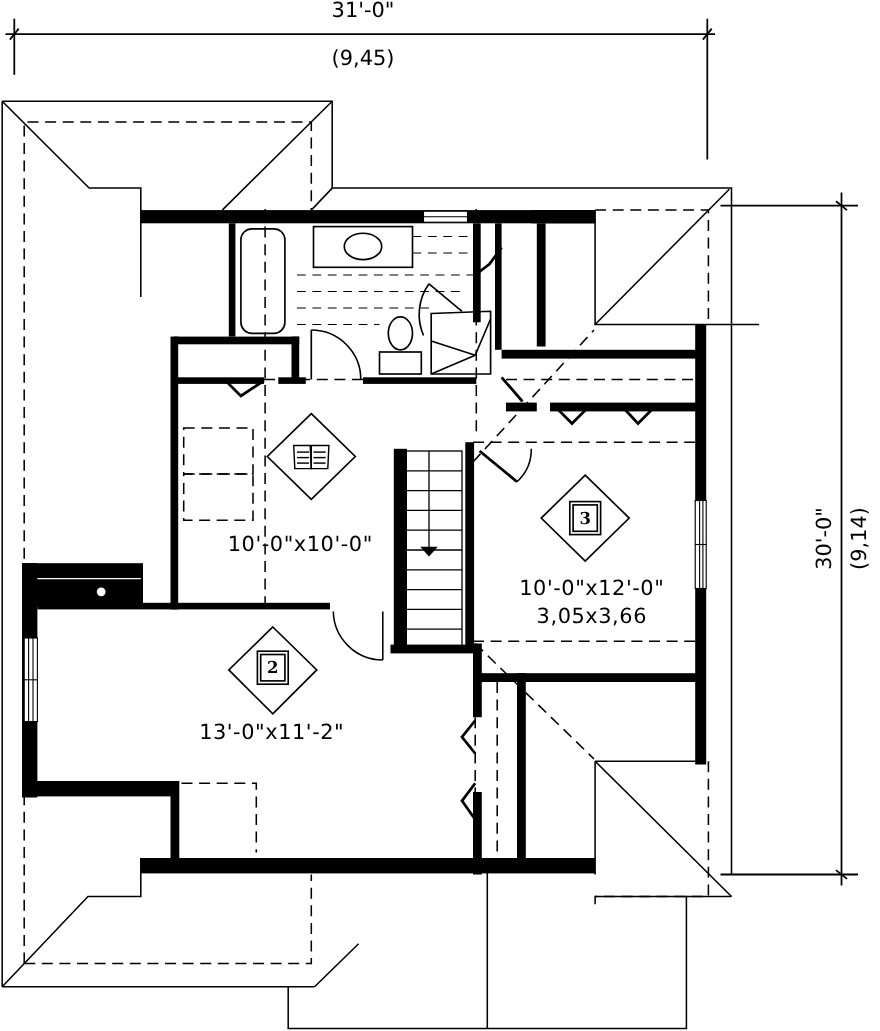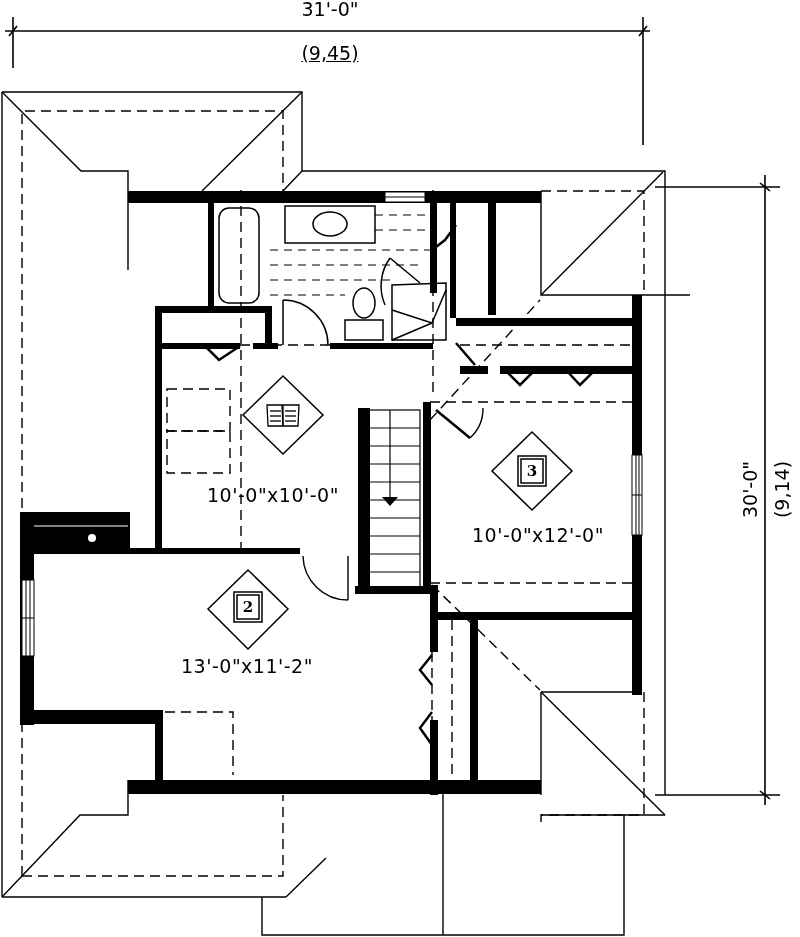--- a/index.html
+++ b/index.html
@@ -198,28 +198,29 @@
     <polygon points="532,432 572,471 532,510 492,471"></polygon>
     <rect x="518" y="456" width="28" height="30"></rect>
     <rect x="521" y="459" width="22" height="24"></rect>
     <polygon points="248,570 288,609 248,649 208,609"></polygon>
     <rect x="234" y="592" width="28" height="30"></rect>
     <rect x="237" y="595" width="22" height="24"></rect>
   </g>
 </svg>
 
 <div class="lbl dim-top" style="left:280px; top:0px; width:100px;">31'-0"</div>
-<div class="lbl dim-top" style="left:280px; top:44px; width:100px;text-decoration:underline;">(9,45)</div>
+<div class="lbl dim-top" style="left:280px; top:44px; width:100px;">(9,45)</div>
 <div class="lbl vert" style="left:705px; top:480px; width:90px;">30'-0"</div>
 <div class="lbl vert" style="left:737px; top:480px; width:90px;">(9,14)</div>
 
 <div class="badge-num" style="left:521px; top:462px; width:22px;">3</div>
 <div class="badge-num" style="left:237px; top:598px; width:22px;">2</div>
 
 <div class="lbl room" style="left:168px; top:483px; width:210px;">
   <div>10'-0"x10'-0"</div>
 </div>
 <div class="lbl room" style="left:443px; top:523px; width:190px;">
   <div>10'-0"x12'-0"</div>
+  <div>3,05x3,66</div>
 </div>
 <div class="lbl room" style="left:152px; top:654px; width:190px;">
   <div>13'-0"x11'-2"</div>
 </div>
 
 </body></html>

